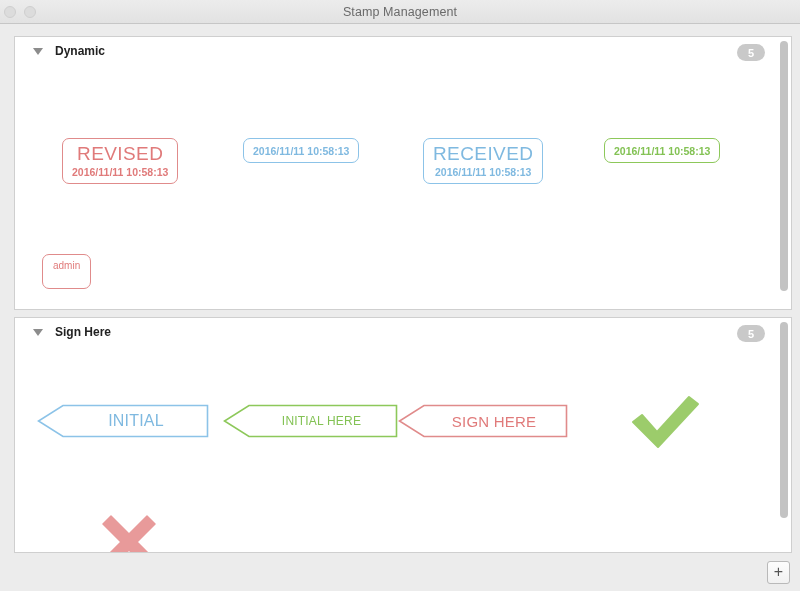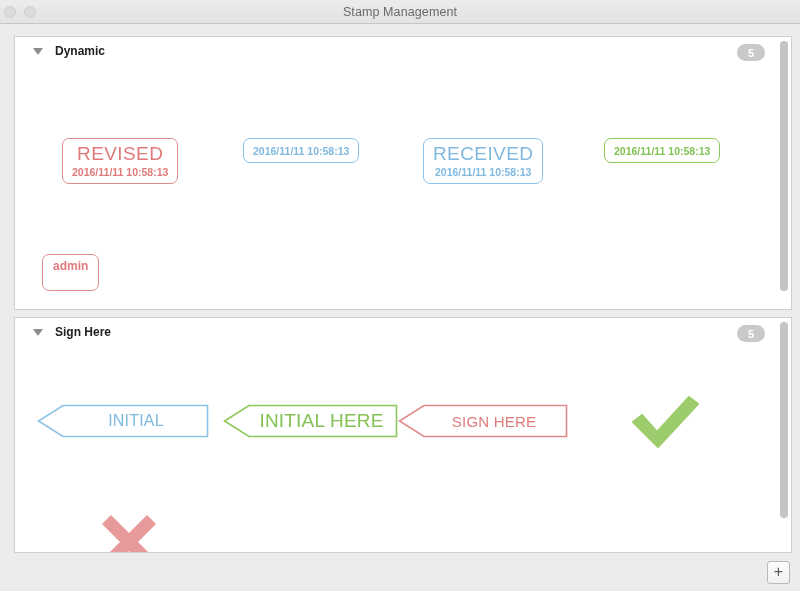--- a/index.html
+++ b/index.html
@@ -135,24 +135,23 @@
     white-space: nowrap;
   }
   .stamp-date {
     font-size: 10.5px;
     margin-top: 3px;
     white-space: nowrap;
     font-weight: bold;
   }
   .stamp-box.left-align { align-items: flex-start; }
   .stamp-sub {
-    font-size: 12px;
+    font-size: 10px;
     line-height: 1.1;
     margin-bottom: 11px;
-    font-weight: bold;
   }
 
   
   .arrow-stamp {
     position: relative;
     display: inline-block;
     height: 34px;
   }
   .arrow-stamp svg { display: block; overflow: visible; }
   .arrow-text {
@@ -265,21 +264,21 @@
           <svg width="172" height="34" viewBox="0 0 172 34" aria-hidden="true">
             <polygon points="26,1.5 170.5,1.5 170.5,32.5 26,32.5 1.5,17" fill="#ffffff" stroke="#8cc3e8" stroke-width="1.6" stroke-linejoin="miter"></polygon>
           </svg>
           <span class="arrow-text" style="color:#7fb9e0;">INITIAL</span>
         </div>
 
         <div class="abs arrow-stamp" style="left:208px; top:58px; width:175px;">
           <svg width="175" height="34" viewBox="0 0 175 34" aria-hidden="true">
             <polygon points="26,1.5 173.5,1.5 173.5,32.5 26,32.5 1.5,17" fill="#ffffff" stroke="#8dc85a" stroke-width="1.6" stroke-linejoin="miter"></polygon>
           </svg>
-          <span class="arrow-text" style="color:#83c254; font-size:19px; padding-left:22px;">INITIAL HERE</span>
+          <span class="arrow-text" style="color:#83c254; font-size:12px; padding-left:22px;">INITIAL HERE</span>
         </div>
 
         <div class="abs arrow-stamp" style="left:383px; top:58px; width:170px;">
           <svg width="170" height="34" viewBox="0 0 170 34" aria-hidden="true">
             <polygon points="26,1.5 168.5,1.5 168.5,32.5 26,32.5 1.5,17" fill="#ffffff" stroke="#e08b8b" stroke-width="1.6" stroke-linejoin="miter"></polygon>
           </svg>
           <span class="arrow-text" style="color:#e07a7a; font-size:15px; padding-left:22px;">SIGN HERE</span>
         </div>
 
         <div class="abs" style="left:611px; top:48px;">

